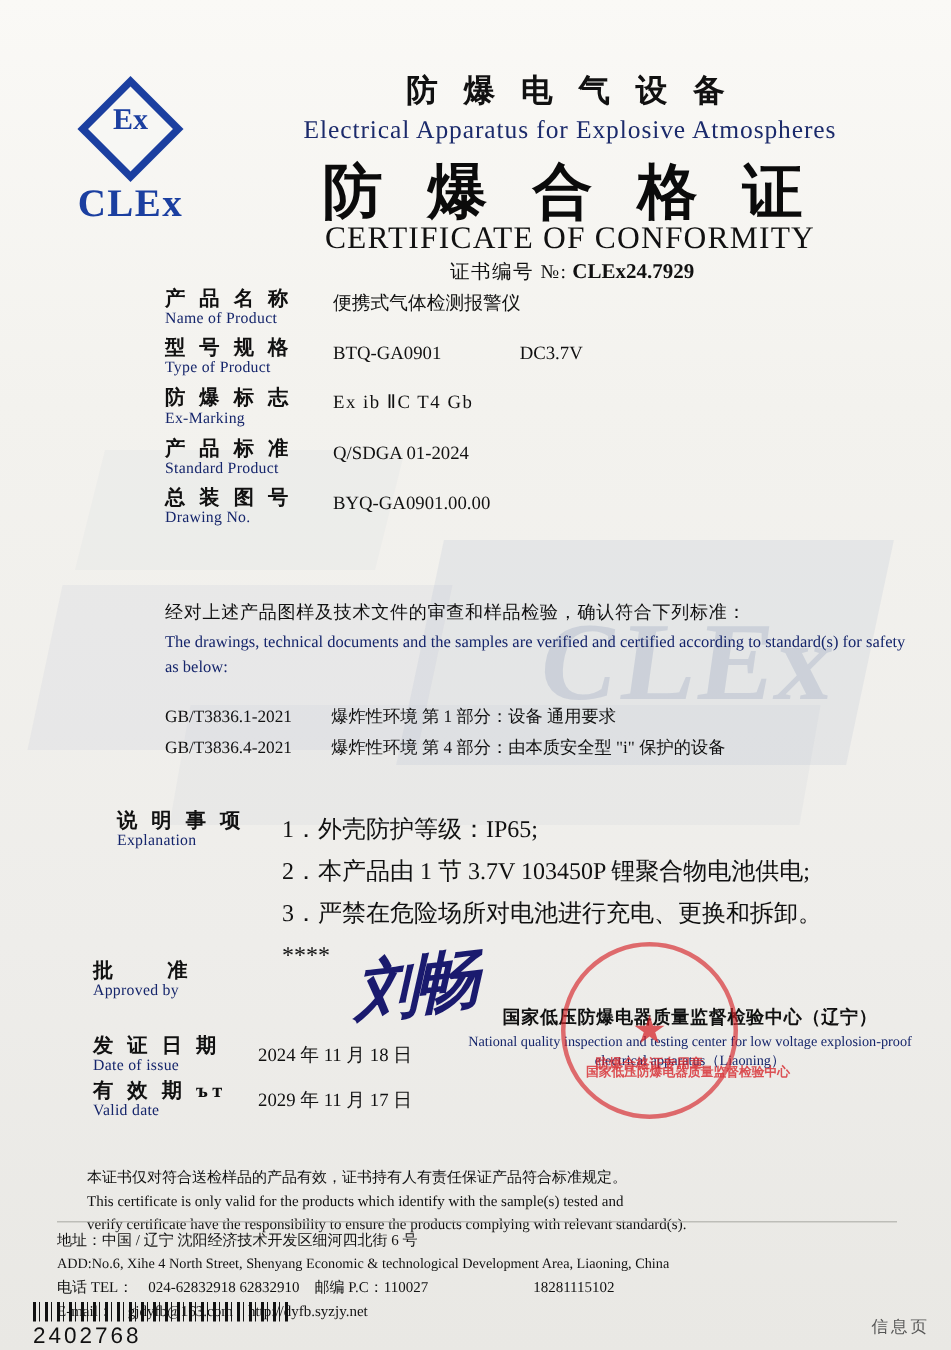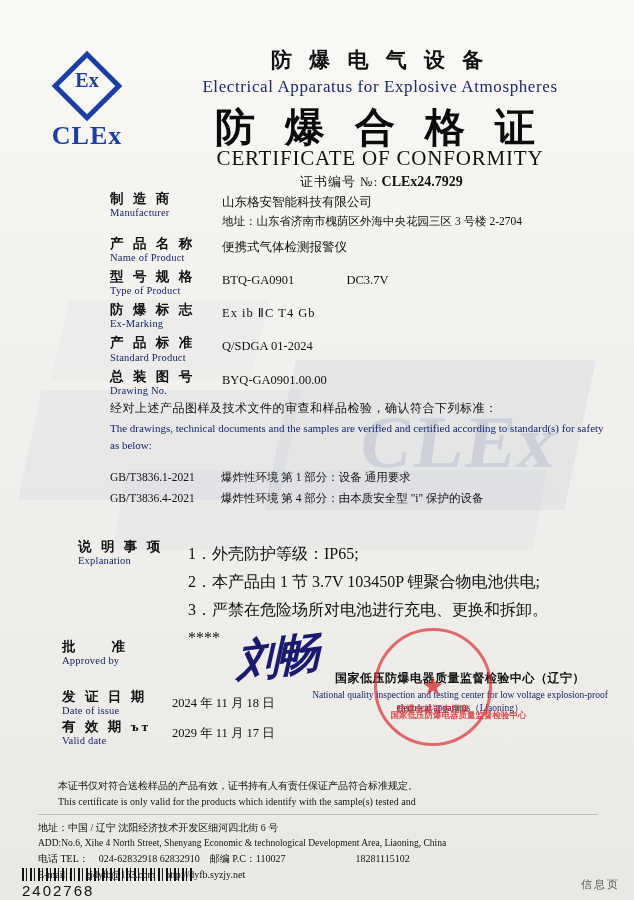--- a/index.html
+++ b/index.html
@@ -249,30 +249,20 @@
 
   <div class="title-cn">防 爆 合 格 证</div>
   <div class="title-en">CERTIFICATE OF CONFORMITY</div>
 
   <div class="certno">
     <span class="lbl">证书编号 №:</span>
     <span class="val">CLEx24.7929</span>
   </div>
 
   <div class="fields">
-    <div class="row">
-      <div class="lab">
-        <span class="cn">制 造 商</span>
-        <span class="en">Manufacturer</span>
-      </div>
-      <div class="val">
-        <span>山东格安智能科技有限公司</span>
-        <span class="sub">地址：山东省济南市槐荫区外海中央花园三区 3 号楼 2-2704</span>
-      </div>
-    </div>
 
     <div class="row">
       <div class="lab">
         <span class="cn">产 品 名 称</span>
         <span class="en">Name of Product</span>
       </div>
       <div class="val">
         <span>便携式气体检测报警仪</span>
       </div>
     </div>
@@ -384,20 +374,21 @@
     <div class="lab">
       <span class="cn">有 效 期 ът</span>
       <span class="en">Valid date</span>
     </div>
     <div class="val">2029 年 11 月 17 日</div>
   </div>
 
   <div class="footnote">
     <div>本证书仅对符合送检样品的产品有效，证书持有人有责任保证产品符合标准规定。</div>
     <div class="en">This certificate is only valid for the products which identify with the sample(s) tested and</div>
+    <div class="en">verify certificate have the responsibility to ensure the products complying with relevant standard(s).</div>
   </div>
 
   <div class="divider"></div>
 
   <div class="addr">
     <div>地址：中国 / 辽宁 沈阳经济技术开发区细河四北街 6 号</div>
     <div class="en">ADD:No.6, Xihe 4 North Street, Shenyang Economic &amp; technological Development Area, Liaoning, China</div>
     <div class="row2">
       <span>电话 TEL：</span>
       <span>024-62832918 62832910</span>

